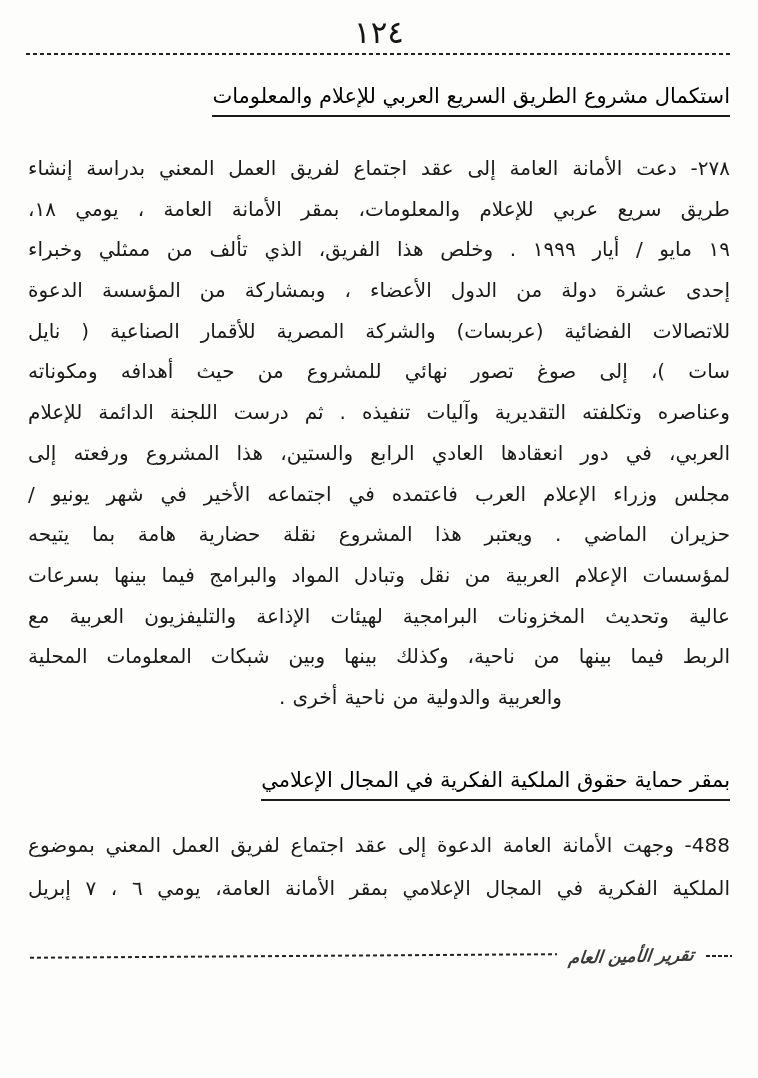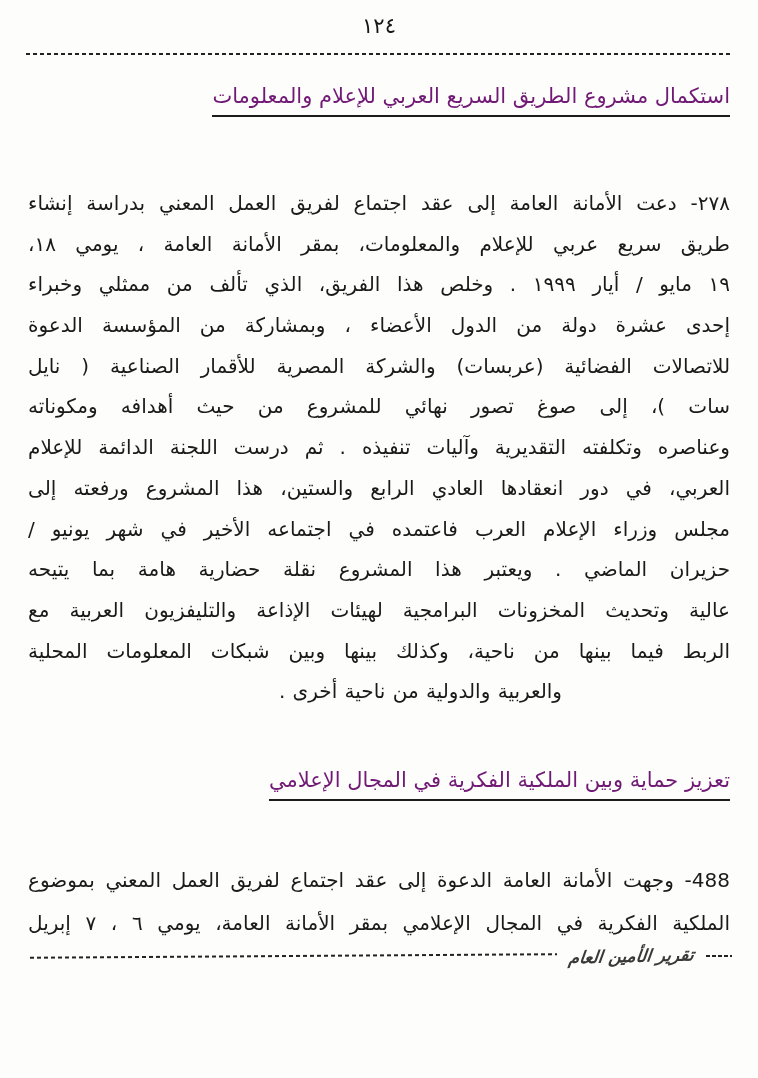--- a/index.html
+++ b/index.html
@@ -10,42 +10,41 @@
     margin:0 auto;
     background:#fdfdfb;
     color:#1a1a1a;
     direction:rtl;
     font-family:"DejaVu Sans", sans-serif;
     overflow:hidden;
   }
   .page-number {
     position:absolute; top:14px; left:0; right:0;
     text-align:center;
-    font-size:21px; letter-spacing:12px;
+    font-size:31px; letter-spacing:12px;
     color:#161616;
   }
   .rule-dashed {
     position:absolute; height:2px;
     background:repeating-linear-gradient(90deg,#222 0 4px, transparent 4px 7px);
   }
   .top-rule { top:53px; right:27px; left:26px; }
   .section-heading {
     position:absolute; right:28px;
     font-size:21px;
-    color:#701a75;
+    color:#000000;
     border-bottom:2px solid #1b1b1b;
     padding-bottom:7px;
     display:inline-block;
   }
   .heading-1 { top:84px; }
   .heading-2 { top:768px; }
   .para {
     position:absolute; right:28px; left:28px;
     font-size:20px;
-    margin-top:35px;
   }
   .para-278 { top:148px; }
   .para-279 { top:824px; }
   .pline {
     display:block;
     line-height:40.7px;
     text-align:justify;
     text-align-last:justify;
     word-spacing:1px;
     white-space:normal;
@@ -98,26 +97,27 @@
     <span class="pline">٢٧٨- دعت الأمانة العامة  إلى عقد اجتماع لفريق العمل المعني بدراسة إنشاء</span>
     <span class="pline">طريق سريع عربي للإعلام والمعلومات، بمقر  الأمانة العامة ، يومي ١٨،</span>
     <span class="pline">١٩ مايو / أيار ١٩٩٩ . وخلص هذا الفريق، الذي تألف من ممثلي  وخبراء</span>
     <span class="pline">إحدى عشرة دولة  من الدول الأعضاء ، وبمشاركة من المؤسسة الدعوة</span>
     <span class="pline">للاتصالات الفضائية (عربسات) والشركة المصرية للأقمار الصناعية ( نايل</span>
     <span class="pline">سات )، إلى صوغ تصور نهائي للمشروع من حيث أهدافه ومكوناته</span>
     <span class="pline">وعناصره وتكلفته التقديرية وآليات تنفيذه . ثم درست اللجنة  الدائمة للإعلام</span>
     <span class="pline">العربي، في دور انعقادها العادي الرابع والستين، هذا المشروع  ورفعته إلى</span>
     <span class="pline">مجلس وزراء الإعلام العرب فاعتمده في اجتماعه الأخير في شهر يونيو /</span>
     <span class="pline">حزيران الماضي . ويعتبر هذا المشروع نقلة حضارية هامة بما يتيحه</span>
+    <span class="pline">لمؤسسات الإعلام العربية من نقل وتبادل المواد والبرامج فيما بينها بسرعات</span>
     <span class="pline">عالية وتحديث المخزونات البرامجية لهيئات الإذاعة والتليفزيون  العربية مع</span>
     <span class="pline">الربط فيما بينها  من ناحية، وكذلك بينها وبين شبكات المعلومات المحلية</span>
     <span class="pline endline">والعربية والدولية من ناحية أخرى .</span>
   </div>
 
-  <div class="section-heading heading-2">تعزيز حماية وبين الملكية الفكرية في المجال الإعلامي</div>
+  <div class="section-heading heading-2">بمقر حماية حقوق الملكية الفكرية في المجال الإعلامي</div>
 
   <div class="para para-279">
     <span class="pline">488- وجهت الأمانة العامة الدعوة إلى عقد اجتماع لفريق العمل المعني بموضوع</span>
     <span class="pline">الملكية الفكرية في المجال الإعلامي بمقر الأمانة العامة، يومي ٦ ، ٧ إبريل</span>
   </div>
 
   <div class="footer">
     <div class="dash-short"></div>
     <div class="signature">تقرير الأمين العام</div>
     <div class="dash-long"></div>

